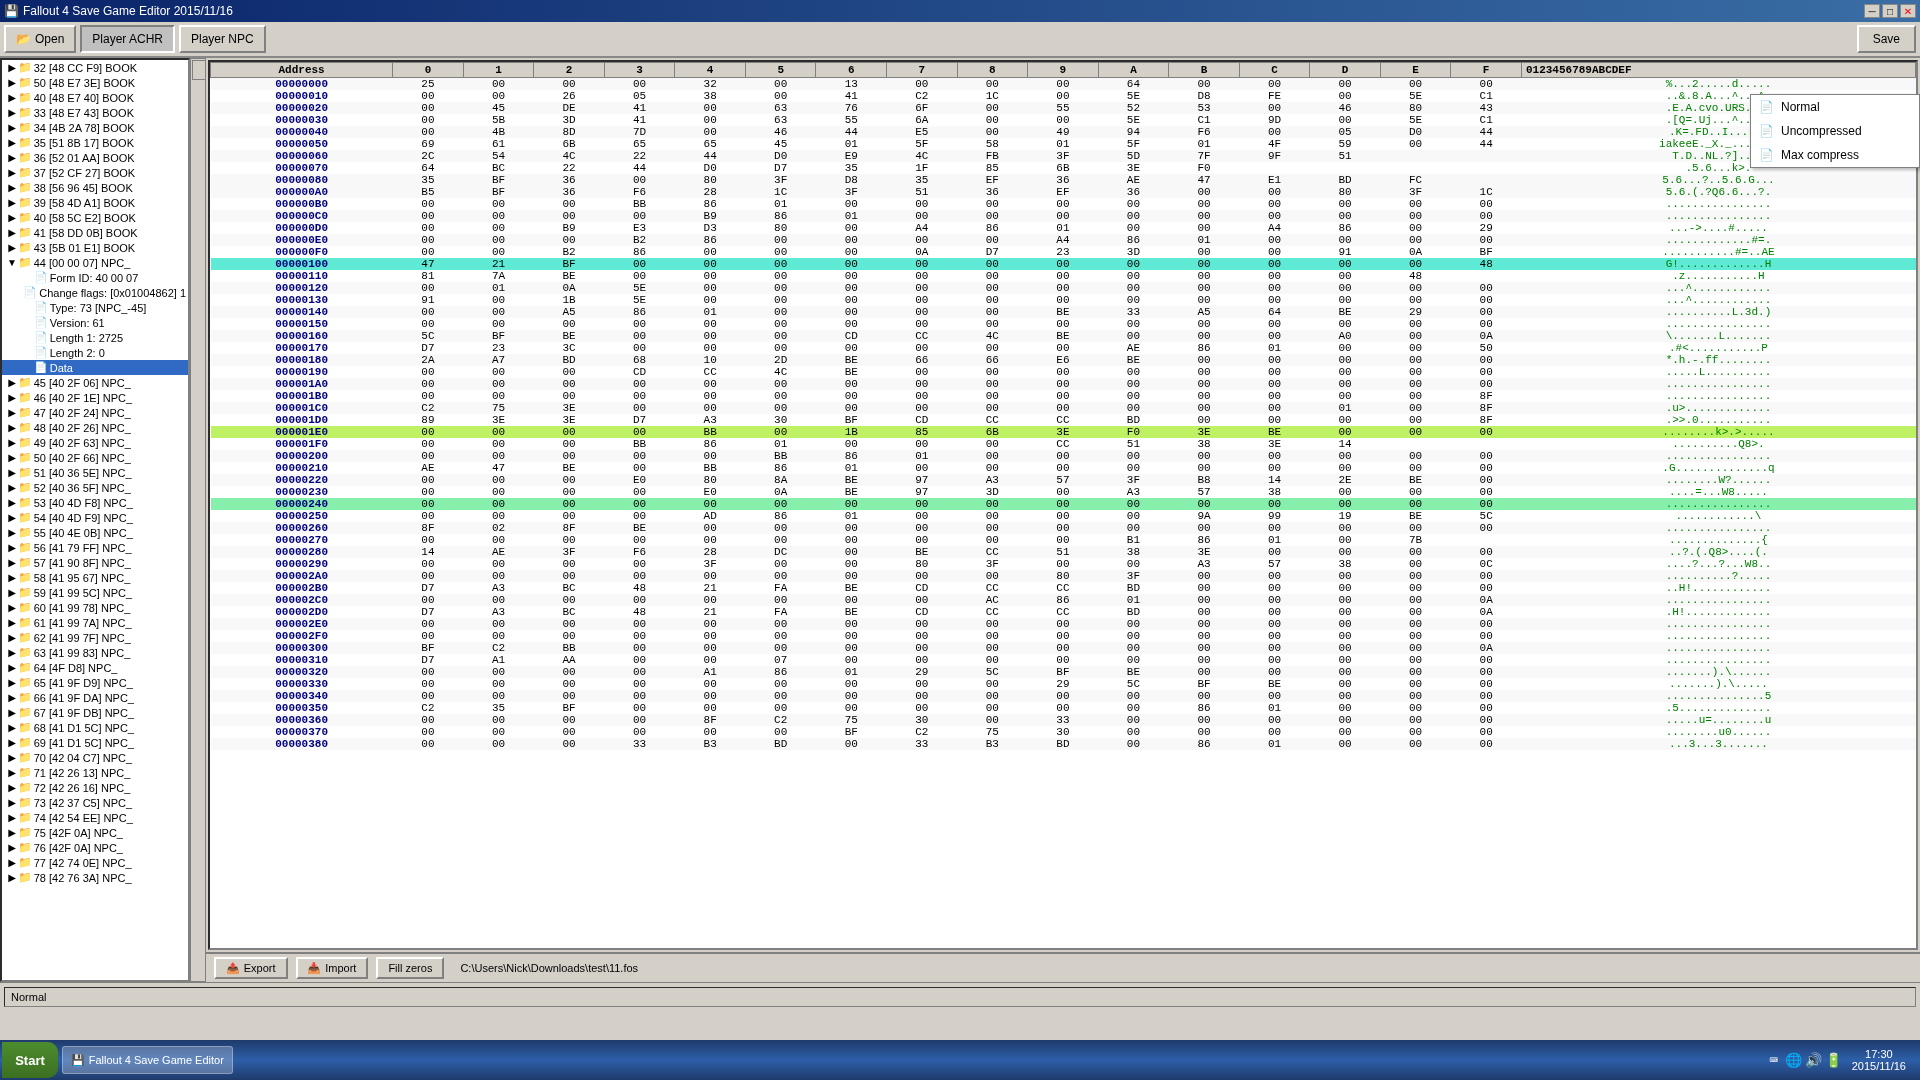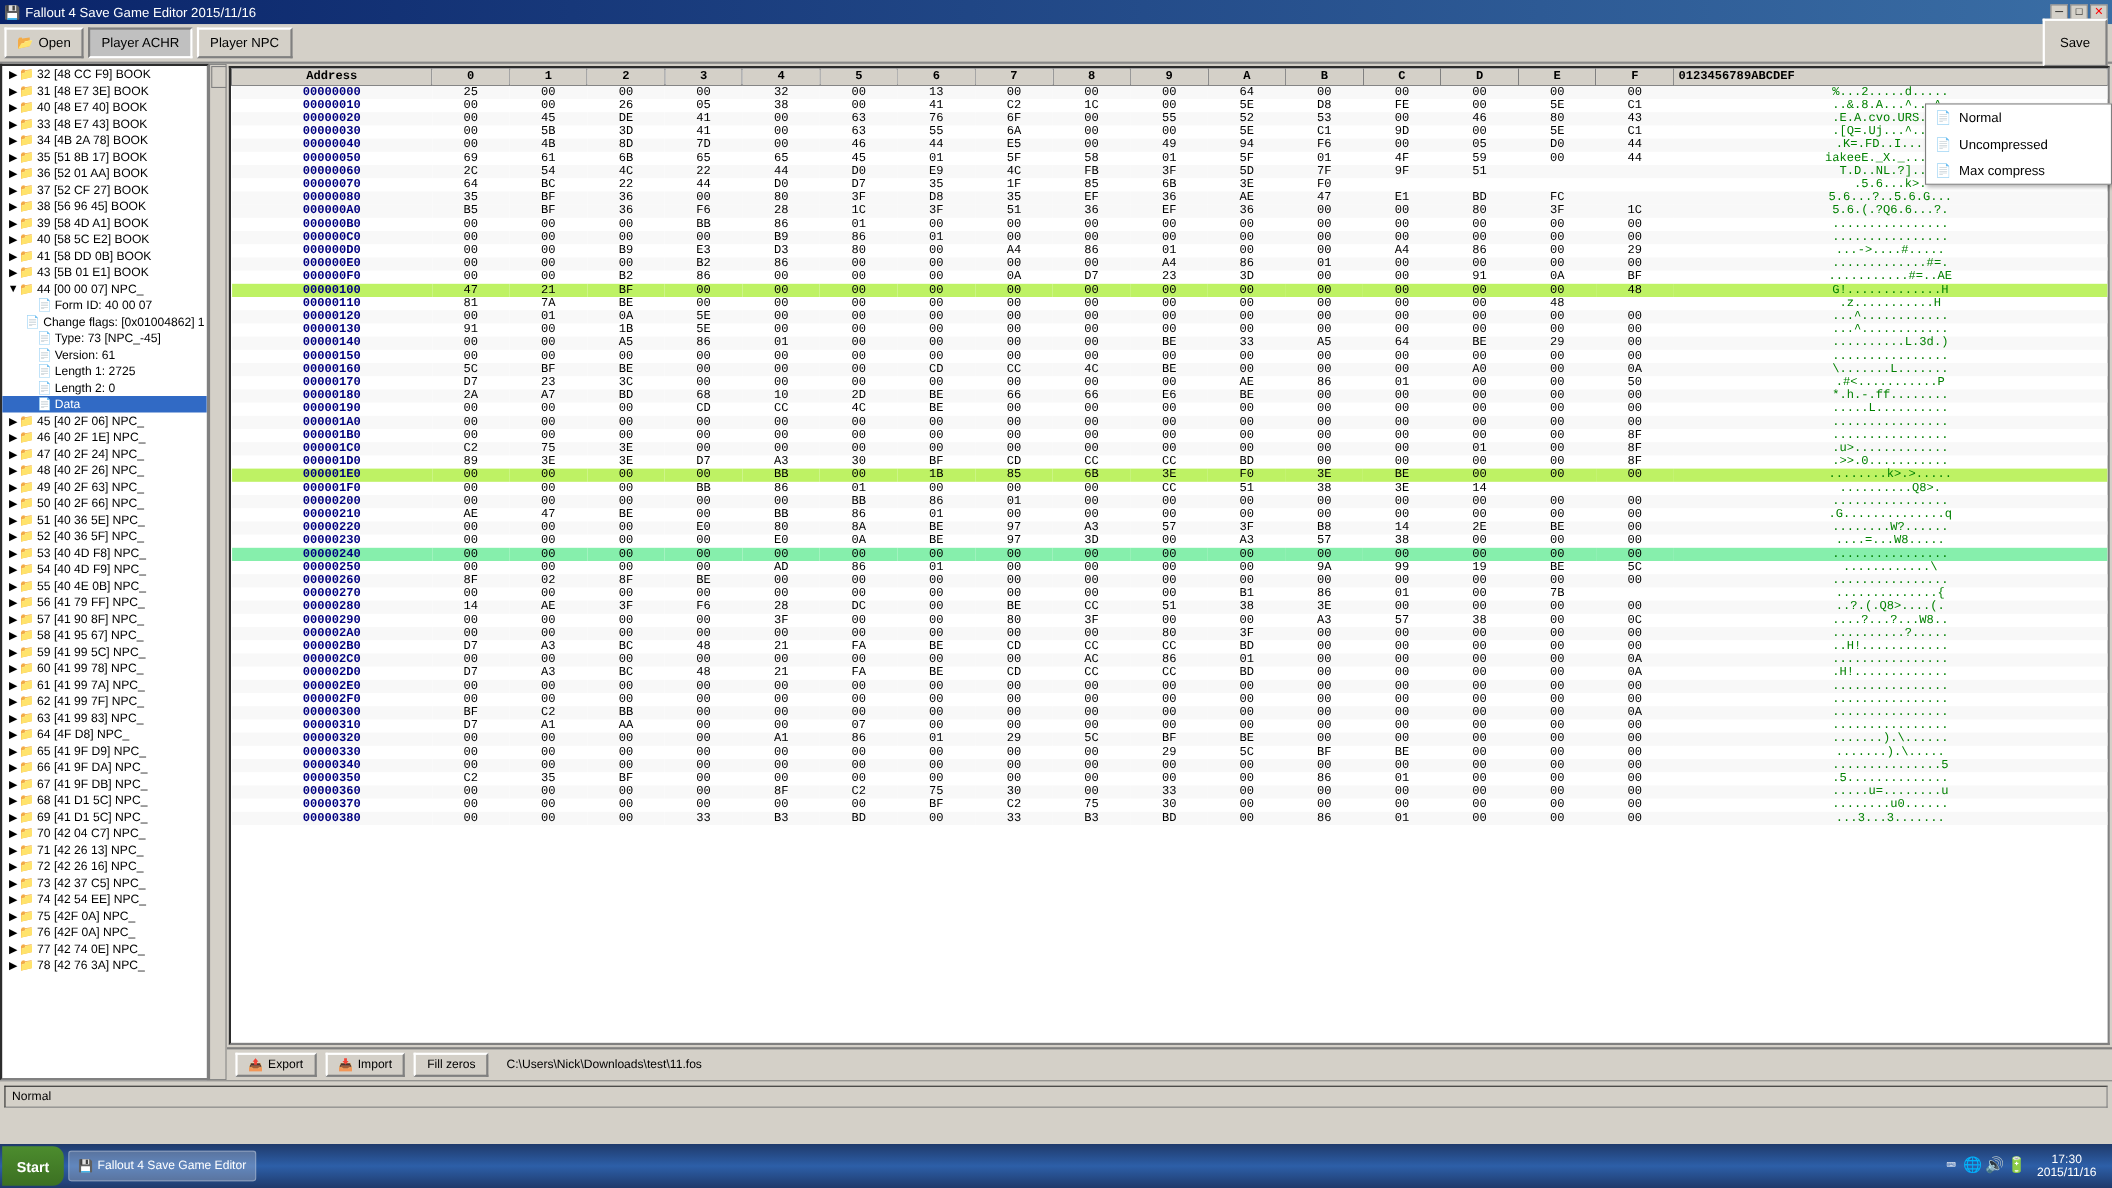--- a/index.html
+++ b/index.html
@@ -56,21 +56,21 @@
       font-size: 12px;
       cursor: pointer;
       display: flex; align-items: center; gap: 4px;
     }
     .toolbar-btn.active {
       border-color: #808080 #fff #fff #808080;
       background: #c0c0c0;
     }
     .save-btn {
       margin-left: auto;
-      height: 44px;
+      height: 28px;
       padding: 2px 14px;
       background: #d4d0c8;
       border: 2px solid;
       border-color: #fff #808080 #808080 #fff;
       font-family: Tahoma, sans-serif;
       font-size: 12px;
       cursor: pointer;
     }
 
     
@@ -297,21 +297,21 @@
 
     <div id="tree-container">
         <div class="tree-item">
           <span class="expander">▶</span>
           <span>📁</span>
           <span style="margin-left:2px;">32 [48 CC F9] BOOK</span>
         </div>
         <div class="tree-item">
           <span class="expander">▶</span>
           <span>📁</span>
-          <span style="margin-left:2px;">31 [48 E7 3E] BOOK</span>
+          <span style="margin-left:2px;">50 [48 E7 3E] BOOK</span>
         </div>
         <div class="tree-item">
           <span class="expander">▶</span>
           <span>📁</span>
           <span style="margin-left:2px;">40 [48 E7 40] BOOK</span>
         </div>
         <div class="tree-item">
           <span class="expander">▶</span>
           <span>📁</span>
           <span style="margin-left:2px;">33 [48 E7 43] BOOK</span>
@@ -899,21 +899,21 @@
               <td class="hex-col">D7</td>
               <td class="hex-col">23</td>
               <td class="hex-col">3D</td>
               <td class="hex-col">00</td>
               <td class="hex-col">00</td>
               <td class="hex-col">91</td>
               <td class="hex-col">0A</td>
               <td class="hex-col">BF</td>
               <td class="ascii-col">...........#=..AE</td>
             </tr>
-            <tr style="background: #bef264;">
+            <tr style="background: #5eead4;">
               <td class="addr-col">00000100</td>
               <td class="hex-col">47</td>
               <td class="hex-col">21</td>
               <td class="hex-col">BF</td>
               <td class="hex-col">00</td>
               <td class="hex-col">00</td>
               <td class="hex-col">00</td>
               <td class="hex-col">00</td>
               <td class="hex-col">00</td>
               <td class="hex-col">00</td>

